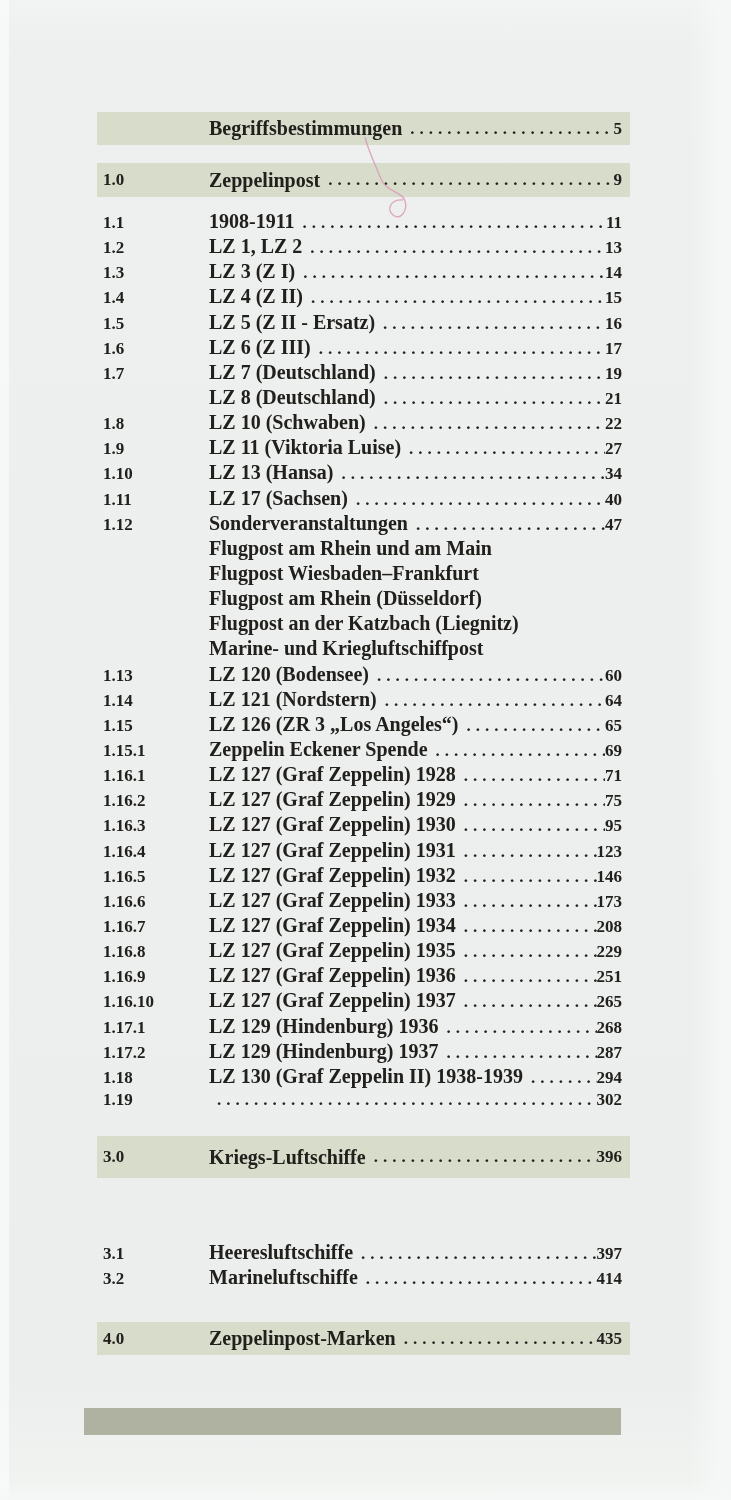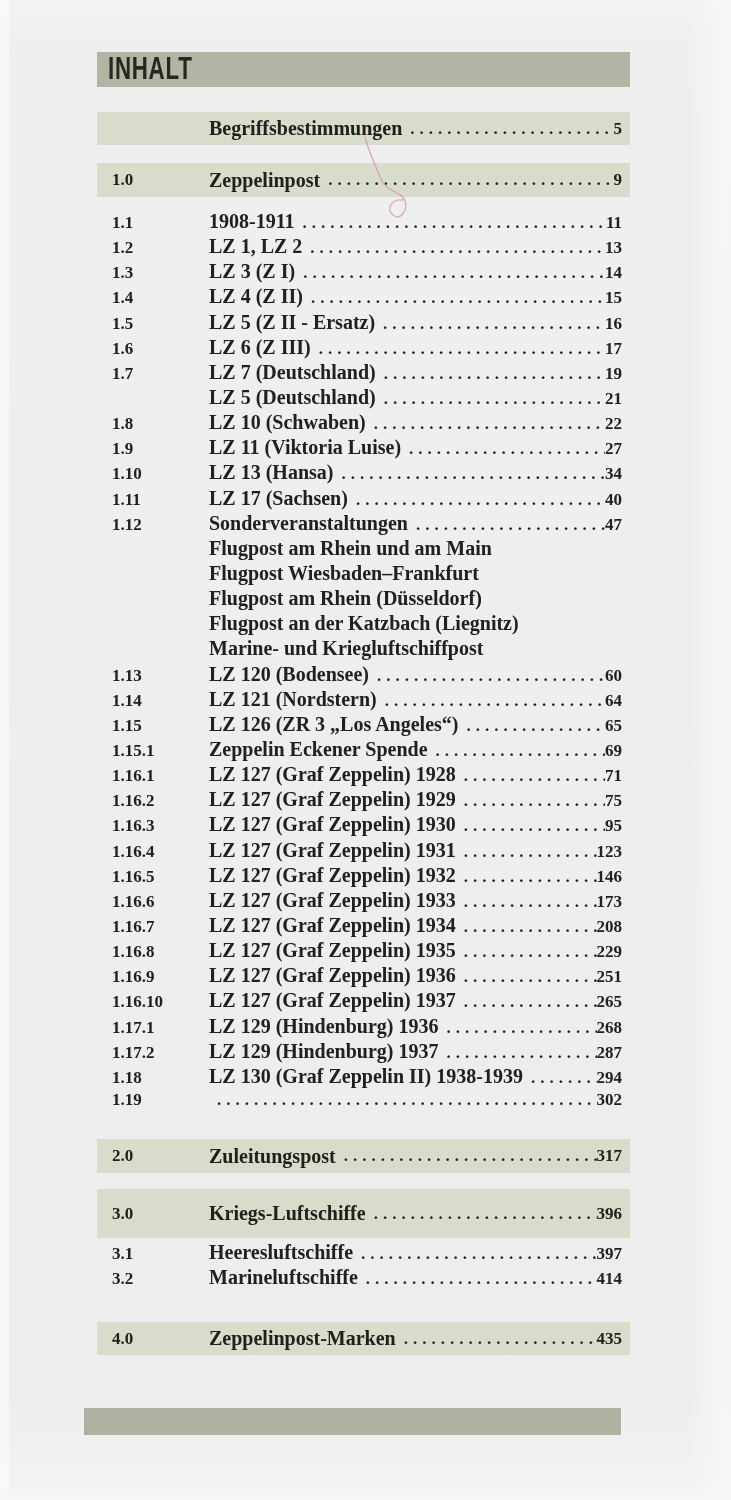--- a/index.html
+++ b/index.html
@@ -39,53 +39,50 @@
   }
 
   .bar{
     position:absolute;left:97px;width:533px;
     background:var(--section-bar-bg);
     display:flex;align-items:center;
   }
   #bar-begriffe{top:112px;height:33px;}
   #bar-1-0{top:163px;height:34px;}
   #bar-2-0{top:1139px;height:34px;}
-  #bar-3-0{top:1189px;height:49px;}
+  #bar-3-0{top:1136px;height:42px;}
   #bar-4-0{top:1322px;height:33px;}
 
   .items{position:absolute;left:97px;width:533px;}
   #items-main{top:210px;}
   #items-3{top:1241px;}
   .items .row{height:25.15px;}
 
   .row{display:flex;align-items:baseline;}
   .bar.row{align-items:center;}
-  .num{flex:0 0 112px;box-sizing:border-box;padding-left:15px;
+  .num{flex:0 0 112px;box-sizing:border-box;padding-left:6px;
     font-weight:bold;font-size:17px;white-space:nowrap;}
   .title{font-weight:bold;font-size:20px;white-space:nowrap;}
   .leader{flex:1 1 auto;min-width:0;overflow:hidden;white-space:nowrap;
     text-align:right;font-weight:bold;font-size:17px;letter-spacing:5px;
     margin-left:8px;}
   .pg{font-weight:bold;font-size:17px;text-align:right;padding-right:8px;white-space:nowrap;}
 
   .footer-bar{
     position:absolute;left:84px;top:1408px;width:537px;height:27px;
     background:var(--footer-bar-bg);
   }
   .thread{position:absolute;left:0;top:0;pointer-events:none;}
   .thread path{stroke:var(--thread);stroke-width:1.4;fill:none;opacity:.85;}
 </style>
 </head>
 <body>
 
 <div class="page">
 
-  <div class="titlebar">
-    <span class="t">INHALT</span>
-  </div>
 
   <div class="bar row" id="bar-begriffe">
     <span class="num"></span>
     <span class="title">Begriffsbestimmungen</span>
     <span class="leader">............................................................</span>
     <span class="pg">5</span>
   </div>
 
   <div class="bar row" id="bar-1-0">
     <span class="num">1.0</span>
@@ -132,21 +129,21 @@
     <span class="pg">17</span>
   </div>
       <div class="row">
     <span class="num">1.7</span>
     <span class="title">LZ 7 (Deutschland)</span>
     <span class="leader">............................................................</span>
     <span class="pg">19</span>
   </div>
       <div class="row">
     <span class="num"></span>
-    <span class="title">LZ 5 (Deutschland)</span>
+    <span class="title">LZ 8 (Deutschland)</span>
     <span class="leader">............................................................</span>
     <span class="pg">21</span>
   </div>
       <div class="row">
     <span class="num">1.8</span>
     <span class="title">LZ 10 (Schwaben)</span>
     <span class="leader">............................................................</span>
     <span class="pg">22</span>
   </div>
       <div class="row">

